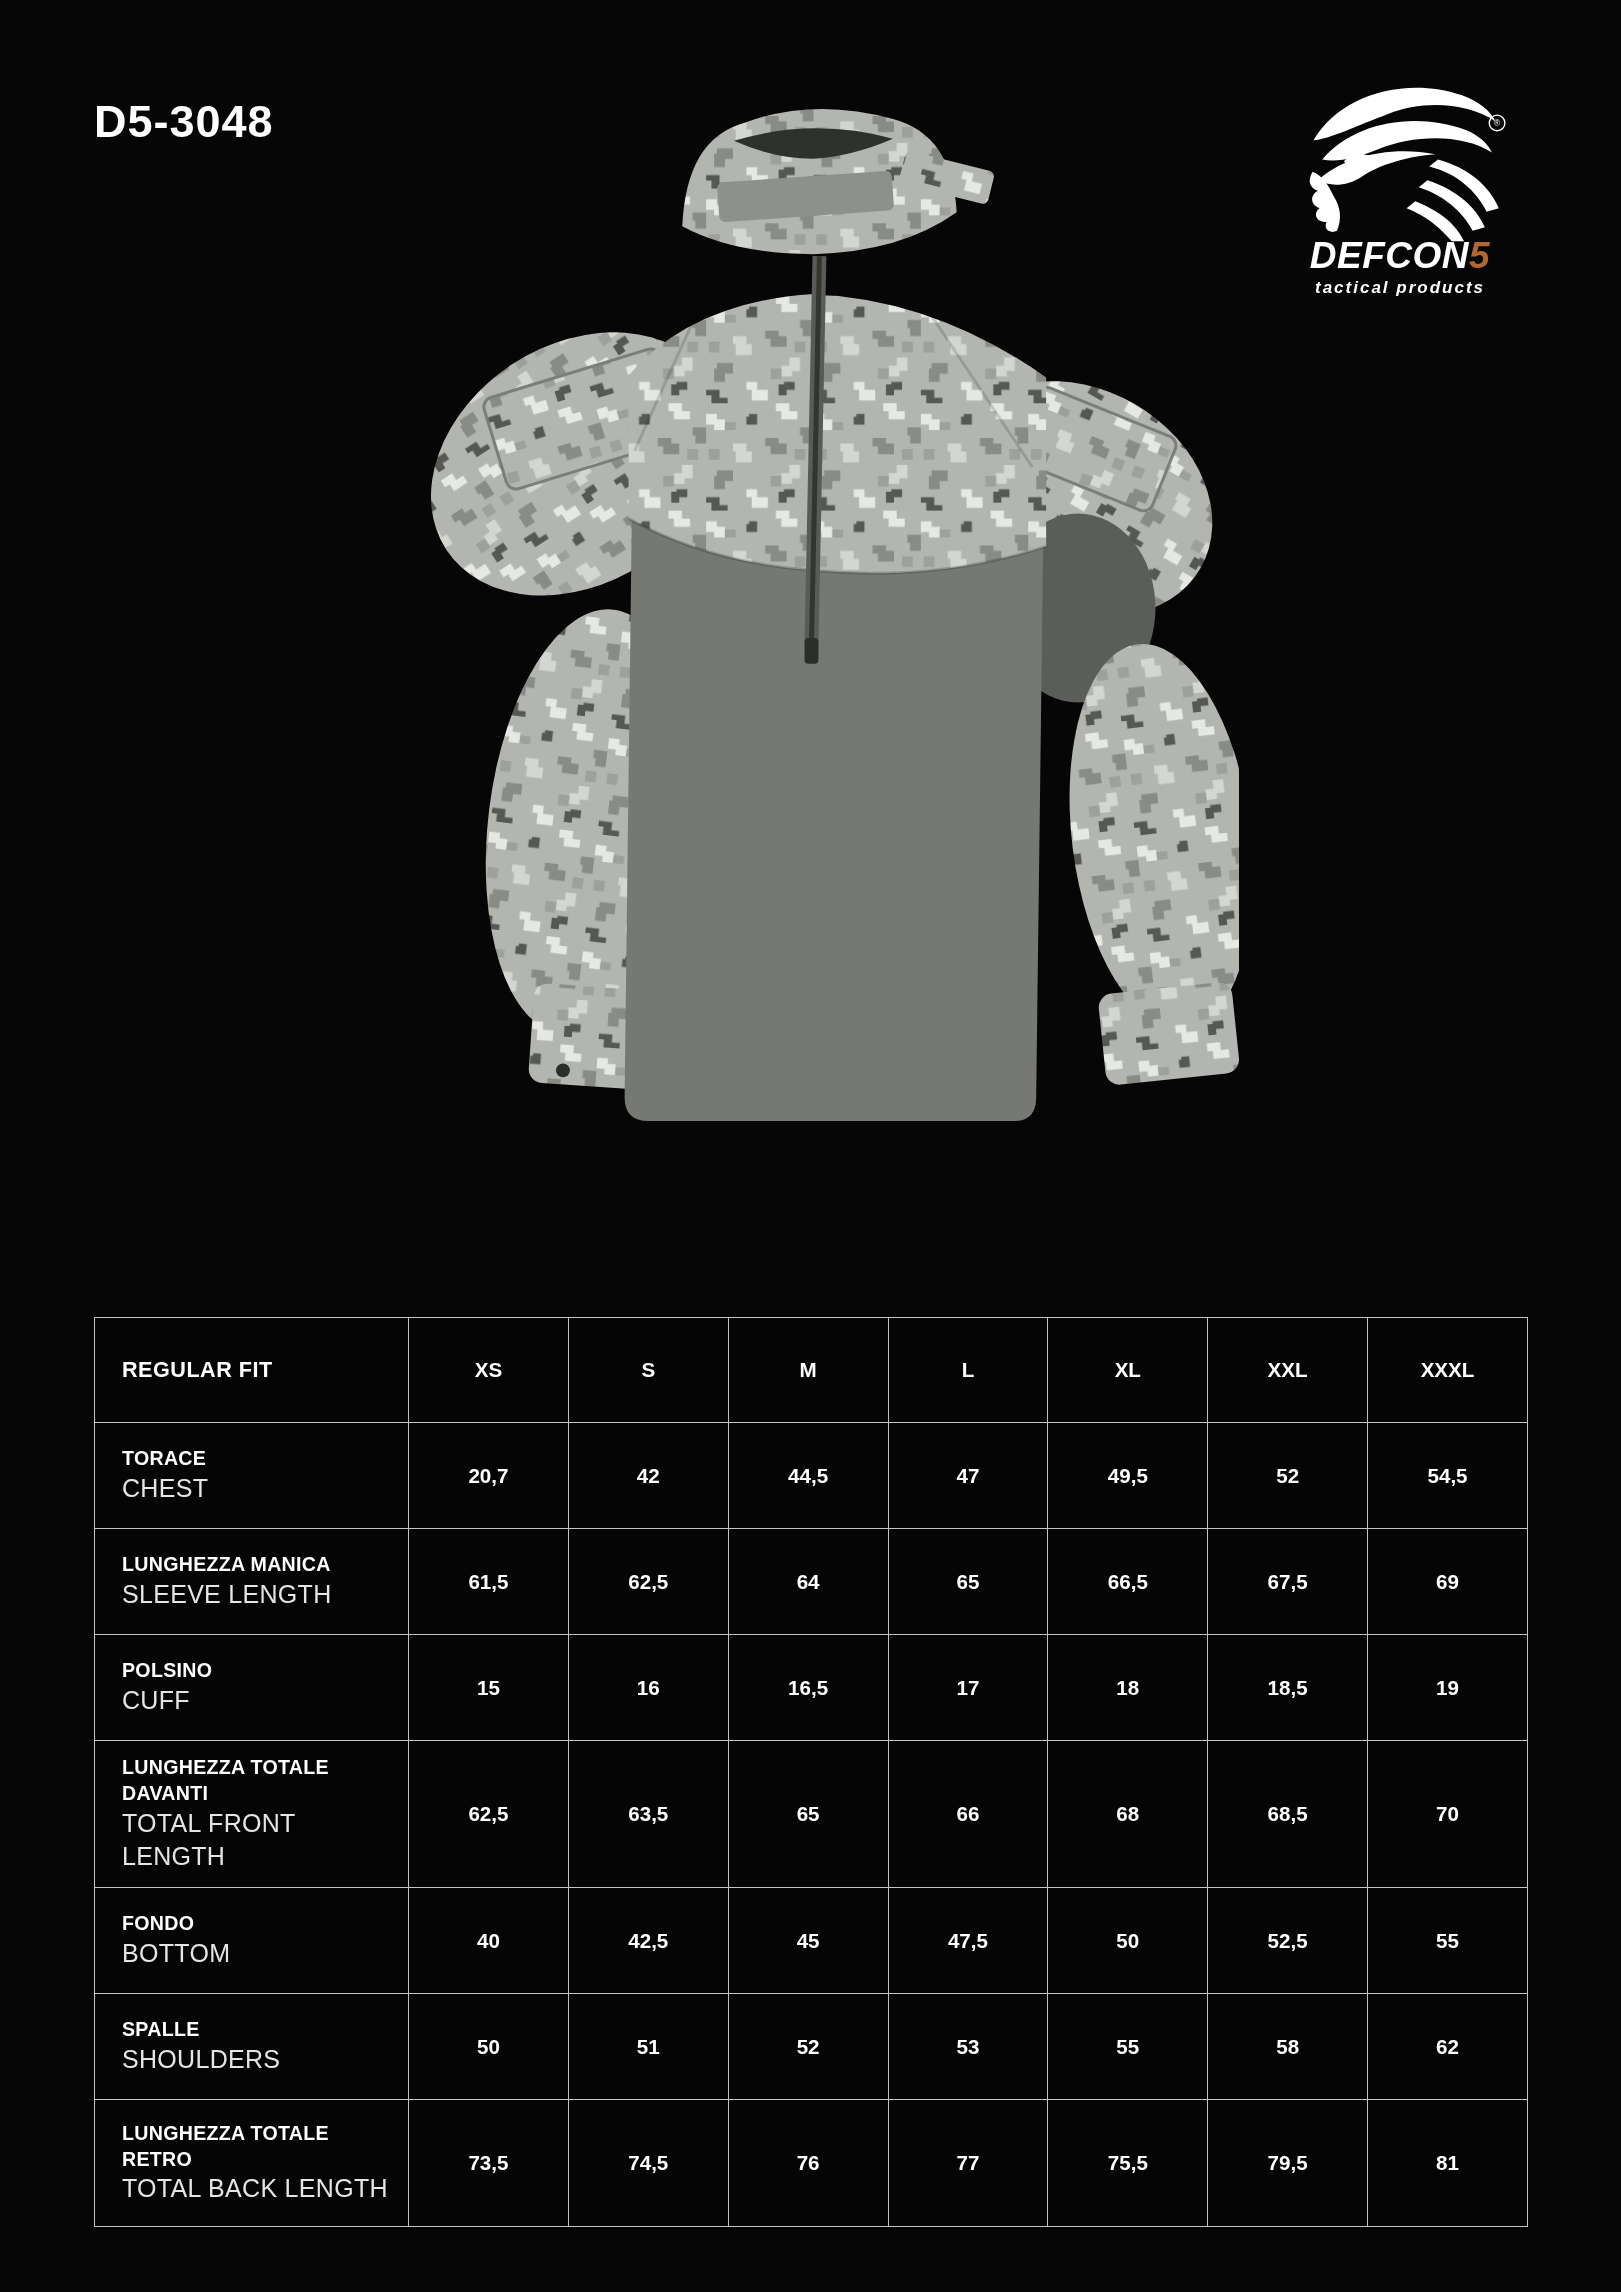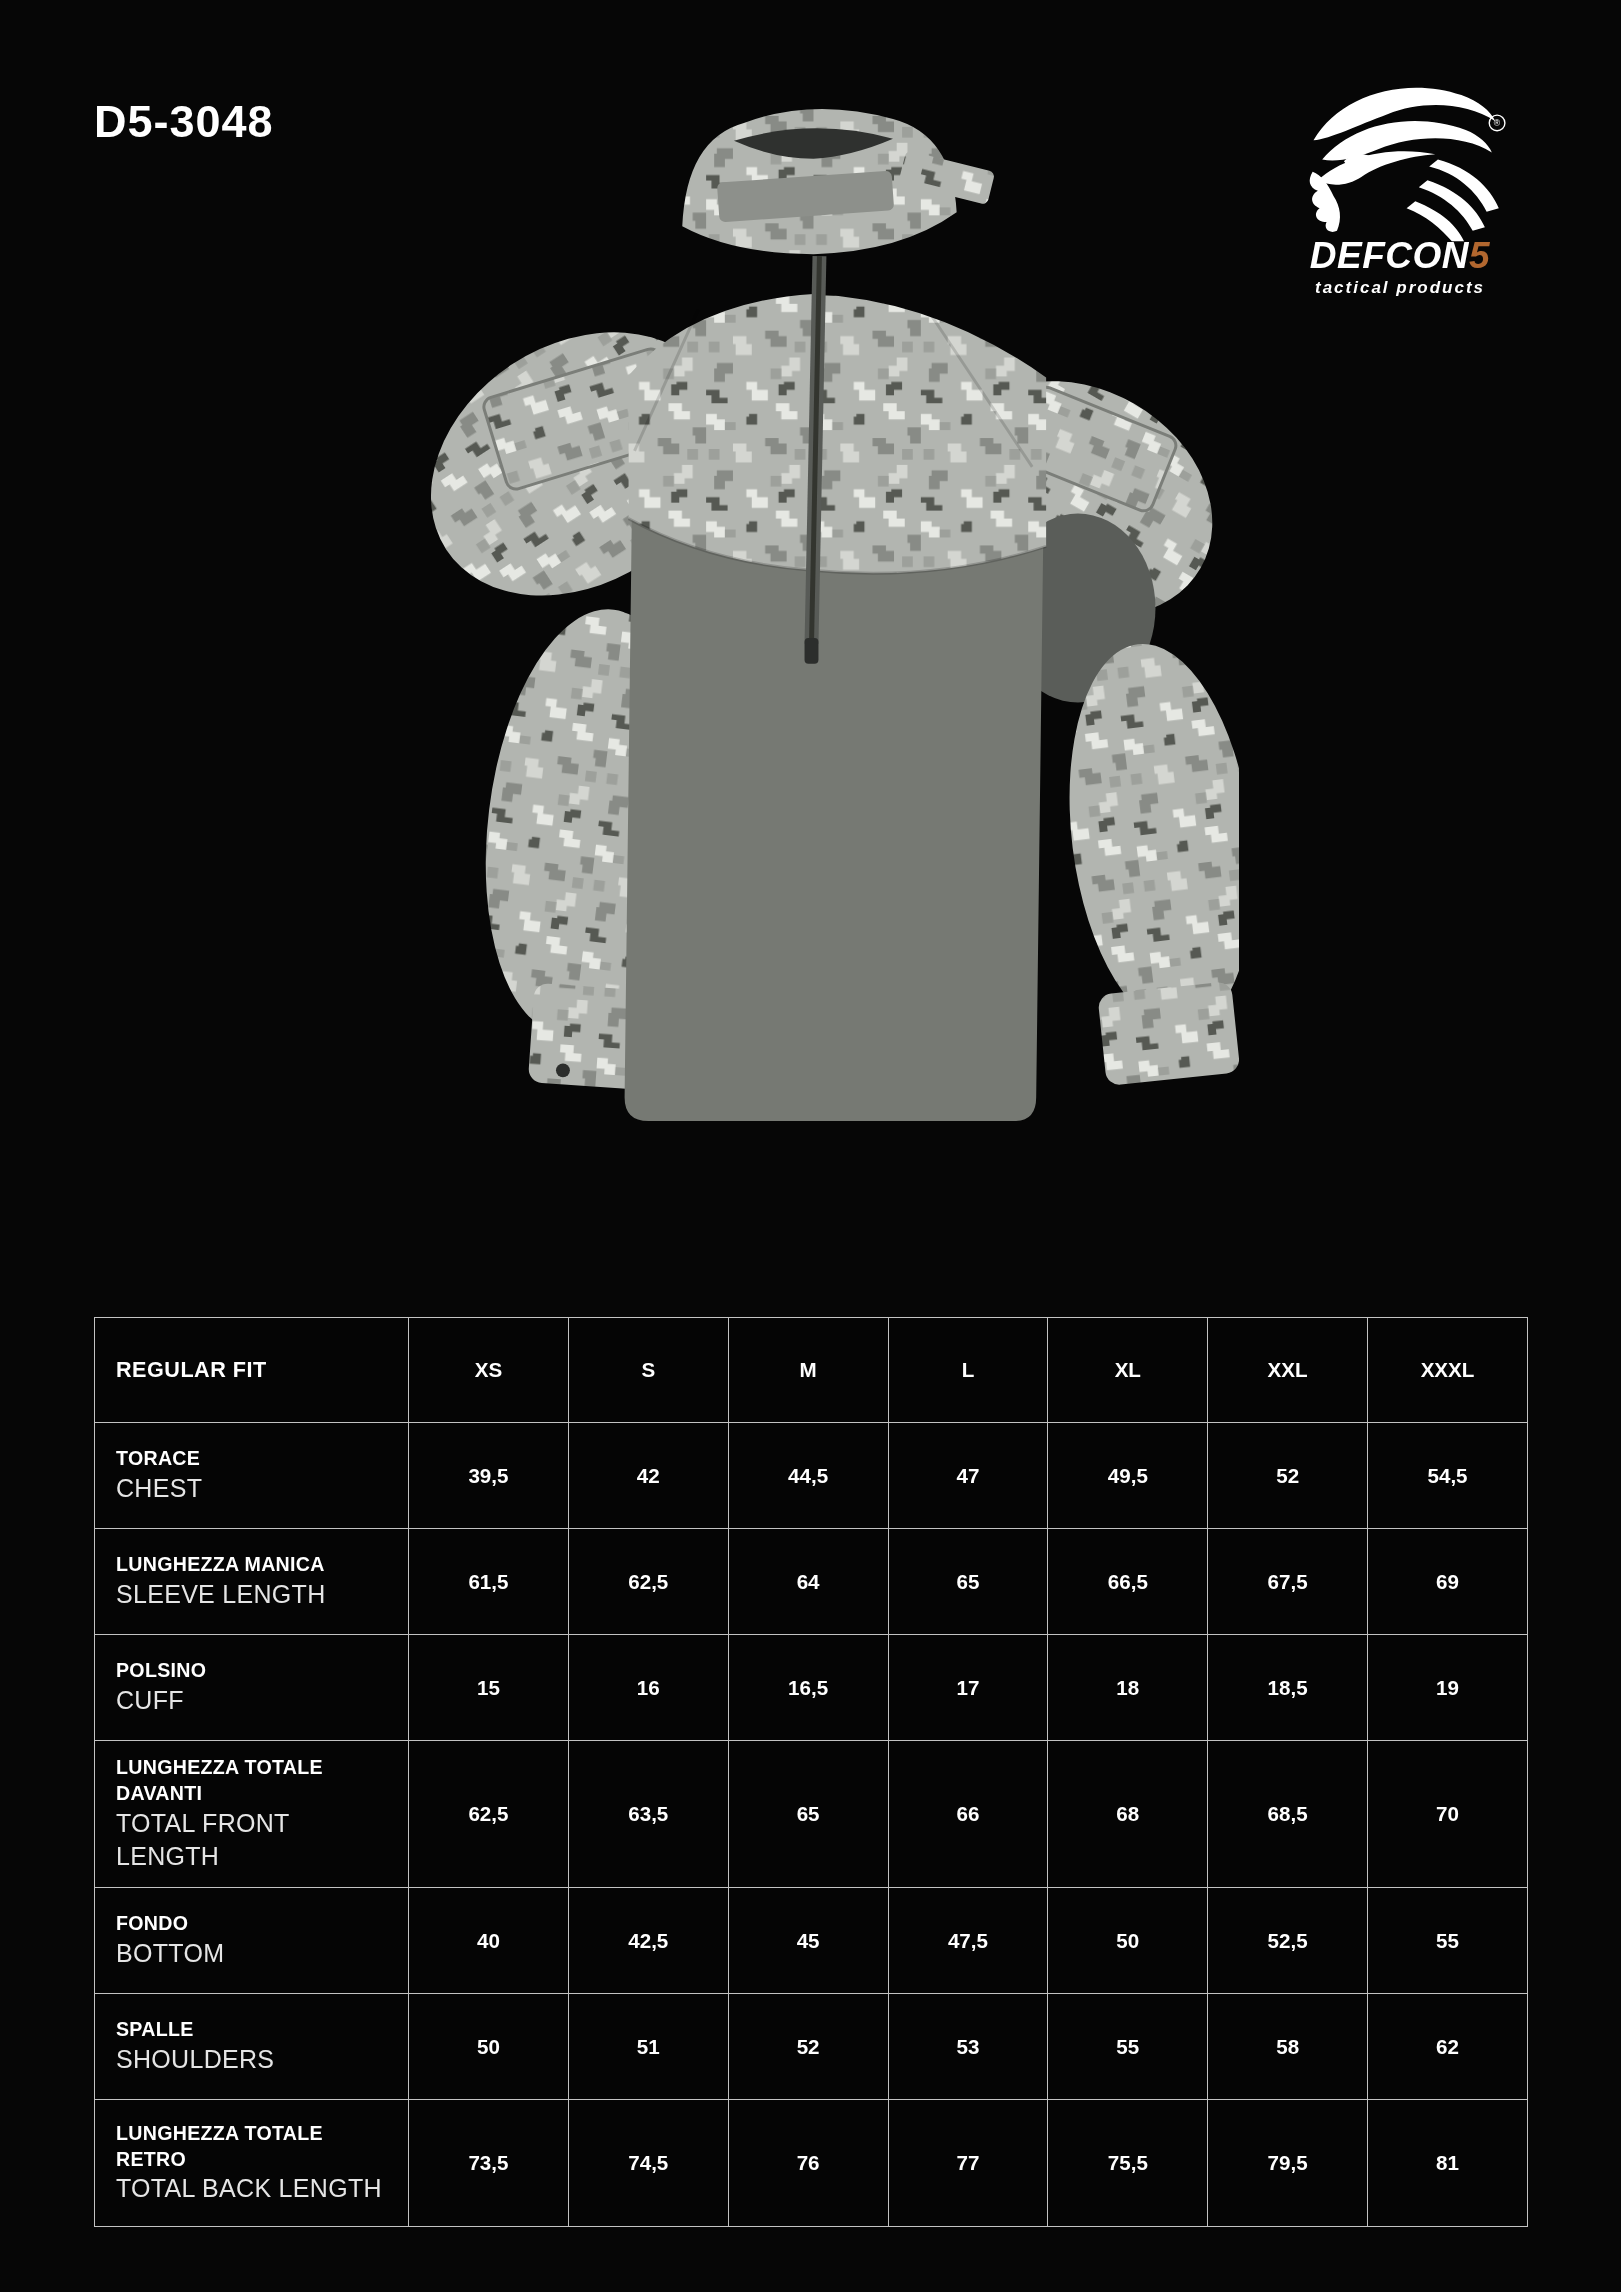--- a/index.html
+++ b/index.html
@@ -37,21 +37,21 @@
   }
   .size-table col.lbl{width:314px;}
   .size-table th,.size-table td{
     border:1px solid #c3c3c3;
     vertical-align:middle;
     background:#050505;
   }
   .size-table thead th{height:102px;}
   .size-table .fit-label,
   .size-table .row-label{
-    text-align:left;padding-left:21px;padding-right:9.8px;
+    text-align:left;padding-left:27px;padding-right:9.8px;
   }
   .size-table .fit-label{font-size:21.6px;font-weight:bold;letter-spacing:0.5px;}
   .size-table .size-head{font-size:20.6px;font-weight:bold;text-align:center;}
   .size-table .label-it{font-size:19.6px;font-weight:bold;line-height:1.32;letter-spacing:0.3px;}
   .size-table .label-en{font-size:25px;font-weight:normal;line-height:1.32;color:#e5e5e5;letter-spacing:0.3px;}
   .size-table td.val{font-size:20.6px;font-weight:bold;text-align:center;}
 </style>
 </head>
 <body>
 
@@ -149,21 +149,21 @@
         <th class="size-head">XXL</th>
         <th class="size-head">XXXL</th>
       </tr>
     </thead>
   <tbody>
       <tr style="height: 106px;">
         <th class="row-label">
           <div class="label-it">TORACE</div>
           <div class="label-en">CHEST</div>
         </th>
-        <td class="val">39,5</td>
+        <td class="val">20,7</td>
         <td class="val">42</td>
         <td class="val">44,5</td>
         <td class="val">47</td>
         <td class="val">49,5</td>
         <td class="val">52</td>
         <td class="val">54,5</td>
       </tr>
       <tr style="height: 106px;">
         <th class="row-label">
           <div class="label-it">LUNGHEZZA MANICA</div>

